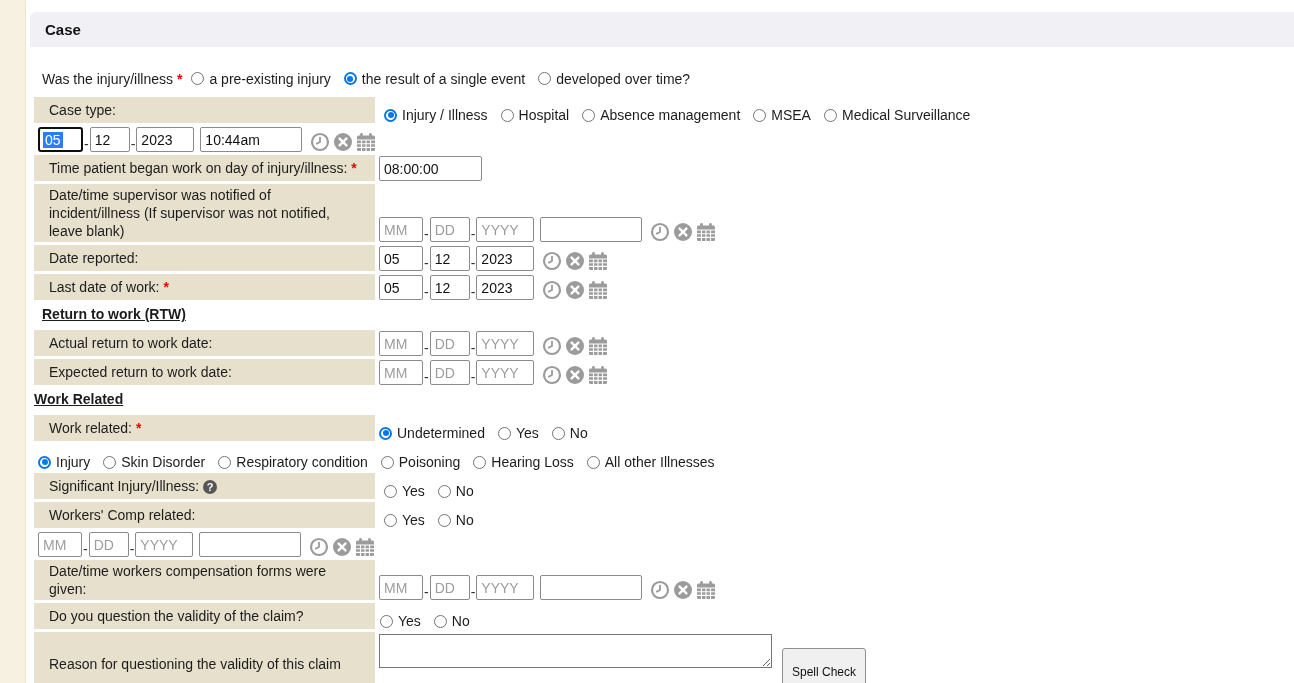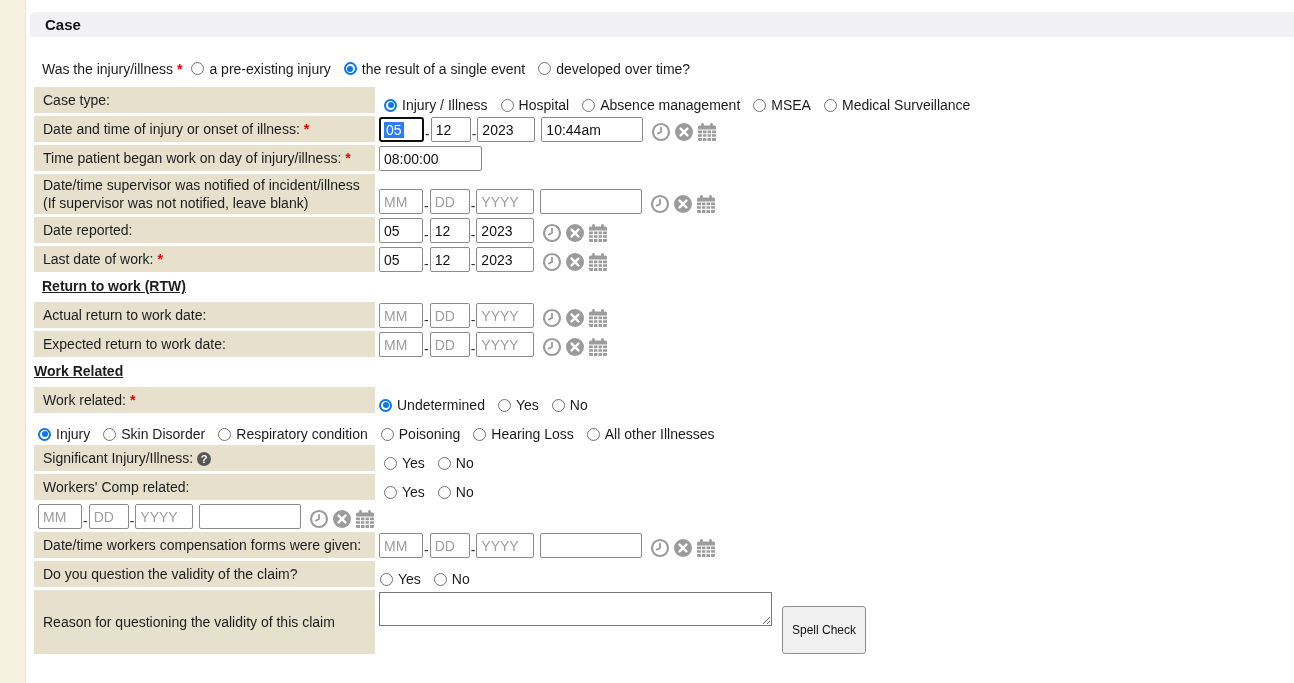--- a/index.html
+++ b/index.html
@@ -4,28 +4,28 @@
 <style>
   * { box-sizing: border-box; }
   html,body { margin:0; padding:0; }
   body {
     width:1294px; height:683px; overflow:hidden; background:#ffffff;
     font-family:"Liberation Sans","DejaVu Sans",sans-serif;
     font-size:14px; color:#1c1c1c; position:relative;
   }
   .side-strip { position:absolute; left:0; top:0; width:26px; height:683px;
     background:#f7f1e1; border-right:1px solid #ece4cd; }
-  .header-bar { margin:12px 0 0 30px; height:25px; background:#f0f0f5;
+  .header-bar { margin:12px 0 0 30px; height:35px; background:#f0f0f5;
     border-radius:6px 0 0 0; display:flex; align-items:center; padding-left:15px; }
   .header-bar .title { font-weight:bold; font-size:15px; color:#111; }
   .form { margin:21px 0 0 34px; }
   .intro-row { display:flex; align-items:center; margin:0 0 8px 8px; height:21px; }
   .req { color:#ee0000; font-weight:bold; margin-left:4px; }
   .row { display:flex; align-items:stretch; margin-bottom:3px; }
-  .label { width:341px; background:#e6e0cd; padding:2px 9px; display:flex; align-items:center; }
+  .label { width:341px; background:#e6e0cd; padding:2px 15px; display:flex; align-items:center; }
   .label .lt { display:inline; line-height:18px; }
   .content { display:flex; align-items:flex-end; padding-left:4px; min-height:26px; }
   .content.top { align-items:flex-start; padding-top:2px; }
   .sec { font-weight:bold; text-decoration:underline; margin:6px 0 7px 8px; line-height:17px; }
   .sec.noindent { margin-left:0; }
   
   .optgroup { display:flex; align-items:center; margin-left:5px; }
   .opt { display:inline-flex; align-items:center; margin-right:13px; }
   .opt:last-child { margin-right:0; }
   .radio { width:13px; height:13px; border:1.5px solid #737373; border-radius:50%;
@@ -109,23 +109,20 @@
         </span>
         <span class="opt">
           <span class="radio"></span>
           <span class="opt-label">Medical Surveillance</span>
         </span>
       </span>
     </div>
   </div>
 
   <div class="row">
-    <div class="label">
-        <div class="lt"><span>Date and time of injury or onset of illness:</span><span class="req">*</span></div>
-      </div>
     <div class="content">
       <span class="faux">
           <span class="sel">05</span>
         </span>
       <span class="dash">-</span>
       <input class="di dd" value="12" style="">
       <span class="dash">-</span>
       <input class="di yy" value="2023" style="">
       <input class="di time" value="10:44am" style="">
       <span class="icons">

